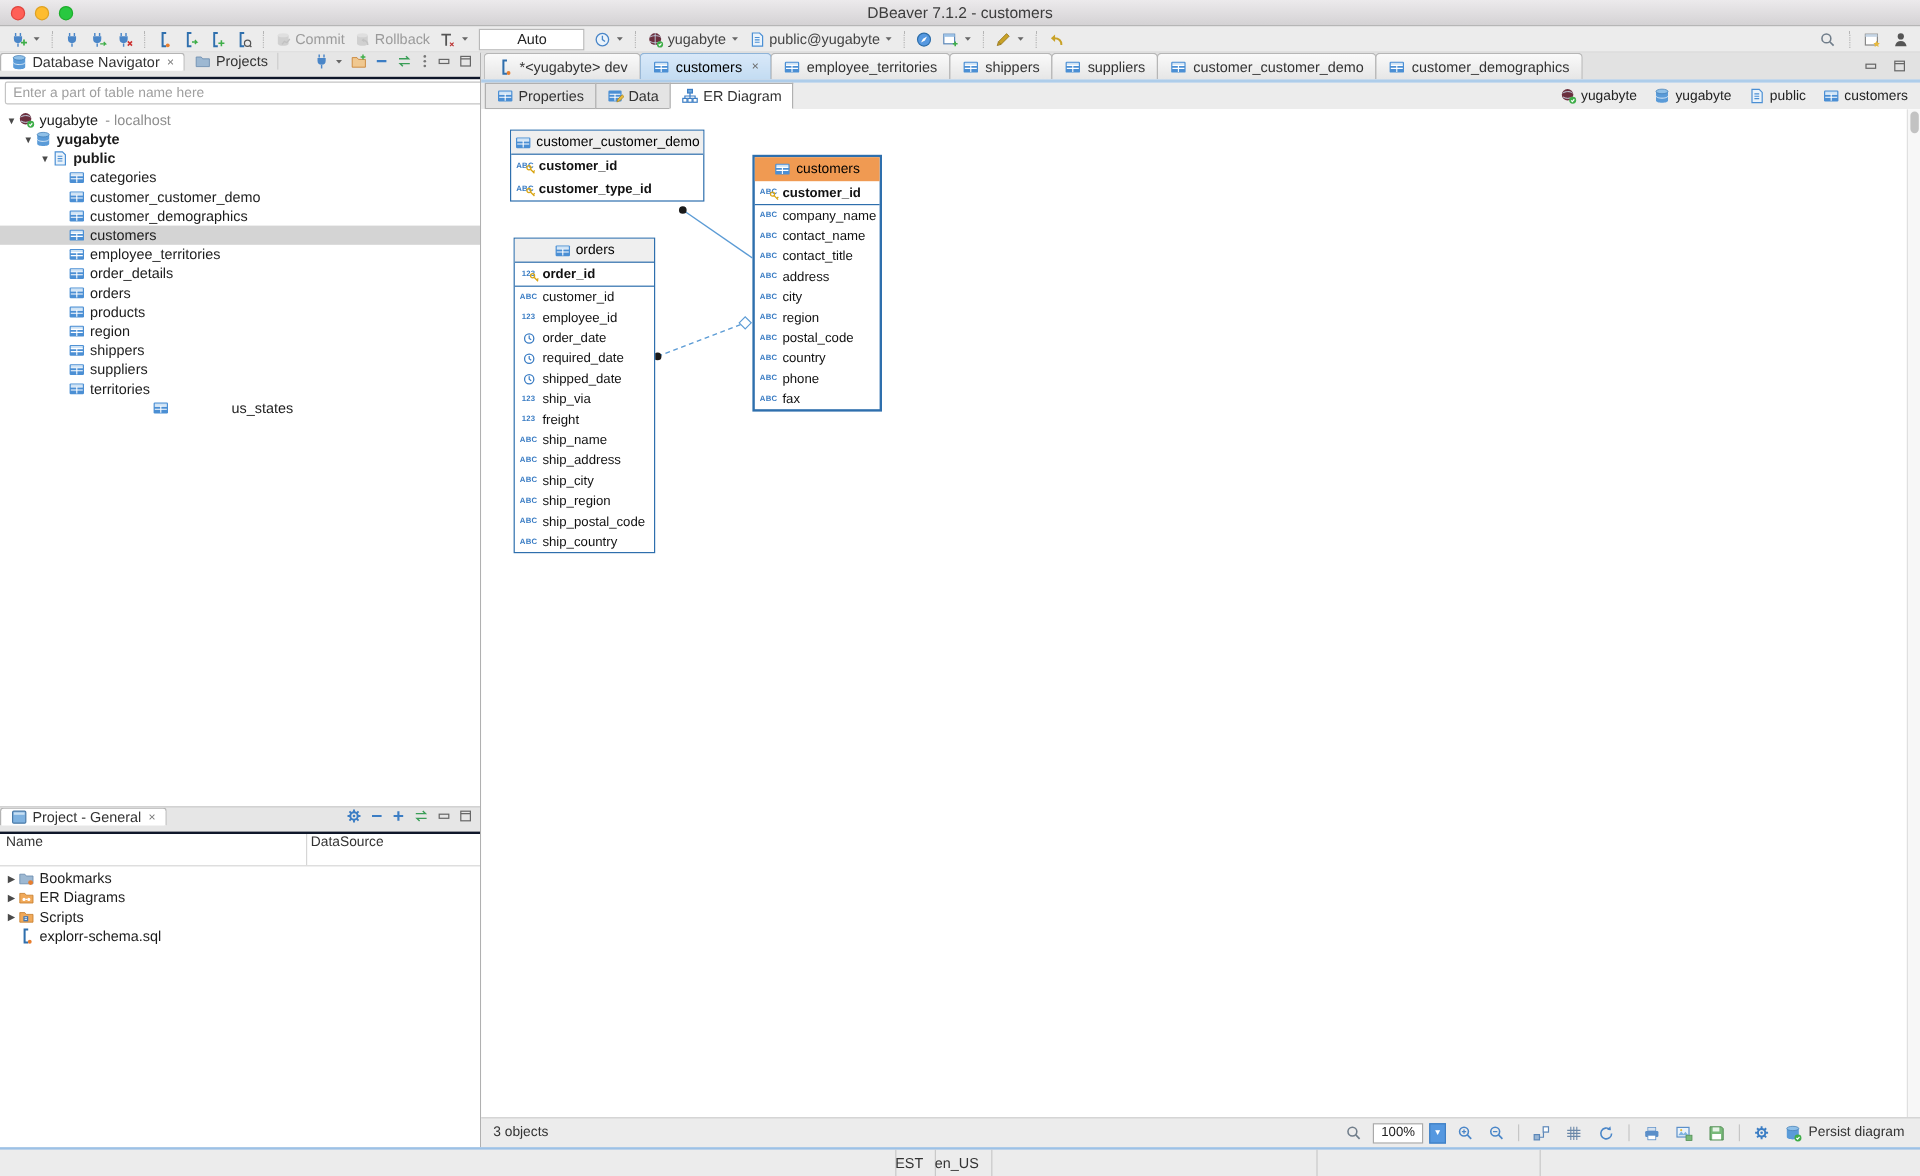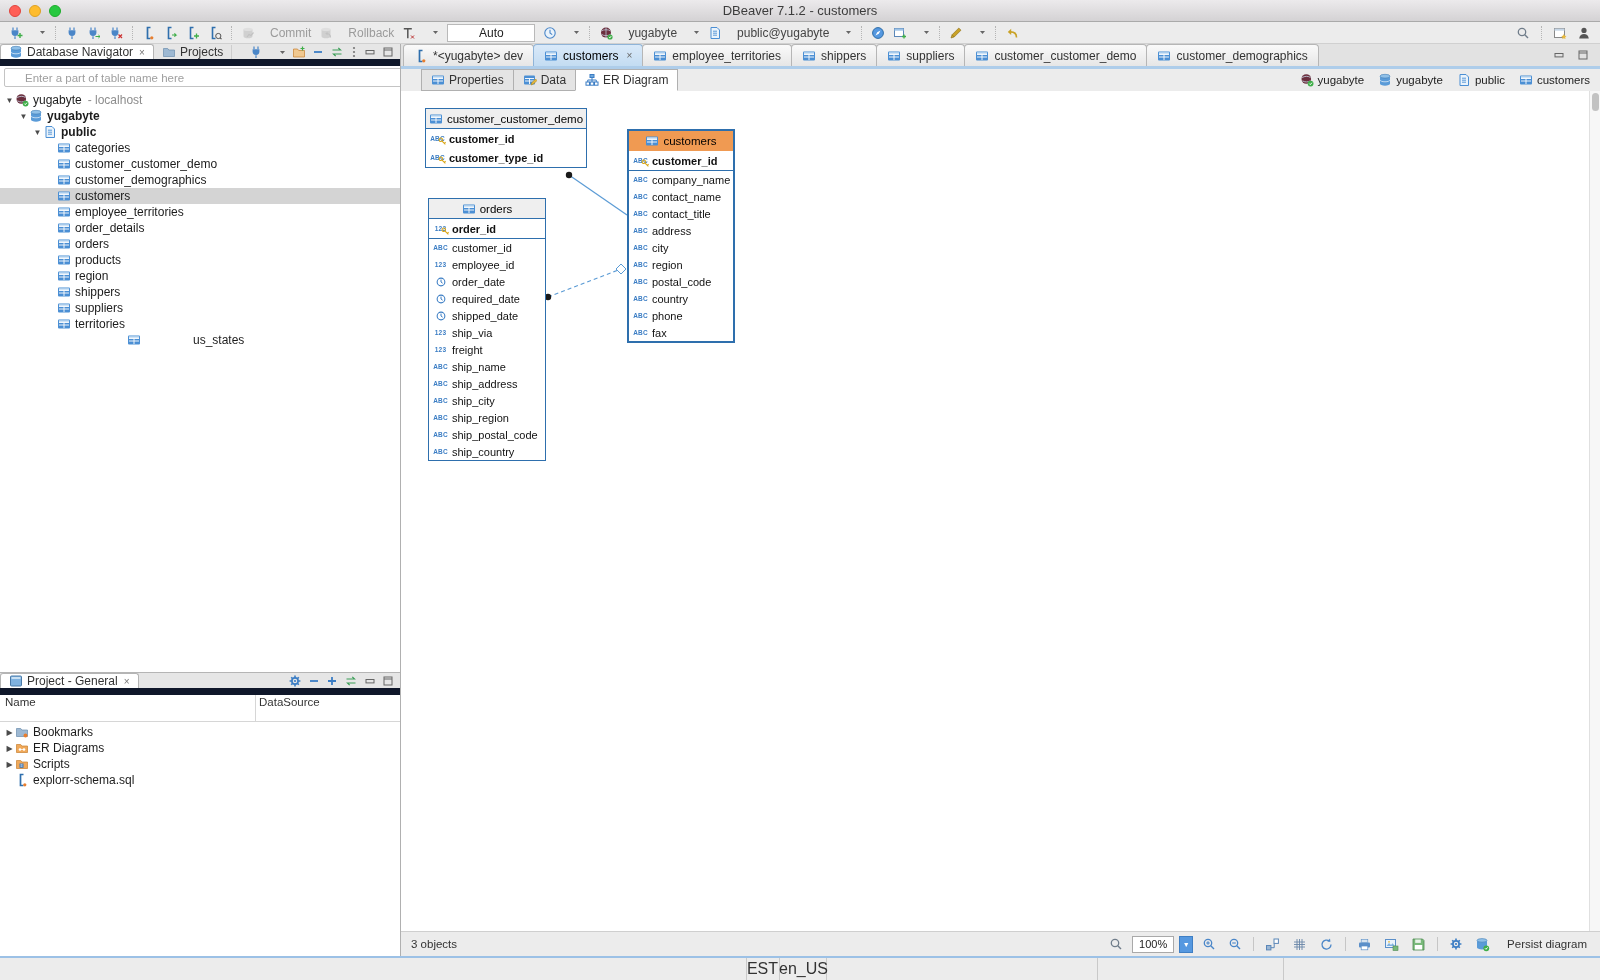--- a/index.html
+++ b/index.html
@@ -10,41 +10,41 @@
   
   .titlebar{position:absolute;left:0;top:0;width:1600px;height:22px;background:linear-gradient(#eceaec,#d4d2d4);border-bottom:1px solid #aaa}
   .tl{position:absolute;top:5px;width:12px;height:12px;border-radius:50%}
   .tl.close{left:9px;background:#ff5f57;border:1px solid #e0443e}
   .tl.min{left:29px;background:#febc2e;border:1px solid #dea123}
   .tl.zoom{left:49px;background:#28c840;border:1px solid #1dad2b}
   .titletext{position:absolute;left:0;right:0;top:0;height:22px;line-height:22px;text-align:center;font-size:13px;color:#3c3c3c}
 
   
   .toolbar{position:absolute;left:0;top:22px;width:1600px;height:22px;background:#ececec;border-bottom:1px solid #d0d0d0;display:flex;align-items:center;padding:0 6px;gap:2px}
-  .tbtn{display:inline-flex;align-items:center;gap:15px;padding:1px 3px;border-radius:3px;cursor:default}
+  .tbtn{display:inline-flex;align-items:center;gap:3px;padding:1px 3px;border-radius:3px;cursor:default}
   .tbtn .tlabel{font-size:12px;color:#444;white-space:nowrap}
   .tbtn.disabled .tlabel{color:#9b9b9b}
   .tbtn.disabled svg{opacity:.45;filter:grayscale(1)}
   .tsep{width:1px;height:14px;margin:0 4px;border-left:1px dotted #b5b5b5}
   .combo{width:88px;height:18px;background:#fff;border:1px solid #b9b9b9;display:flex;align-items:center;justify-content:center;font-size:12px;color:#222;margin:0 3px}
   .dd{font-size:7px;color:#666;margin-left:1px}
   .toolbar-right{position:absolute;right:6px;top:0;height:22px;display:flex;align-items:center;gap:4px}
   .icon{display:inline-flex;align-items:center;justify-content:center;line-height:0}
   .icon svg{display:block}
 
   
   .left{position:absolute;left:0;top:44px;width:400px;bottom:24px;background:#fff}
   .nav-panel{position:absolute;left:0;top:0;width:400px;height:628px;background:#fff}
-  .panel-tabbar{position:relative;height:22px;background:#e6e6e6;border-bottom:7px solid #0f172a;display:flex;align-items:flex-end}
+  .panel-tabbar{position:relative;height:22px;background:#e6e6e6;border-bottom:2px solid #0f172a;display:flex;align-items:flex-start}
   .ptab{display:flex;align-items:center;gap:4px;padding:0 8px;font-size:12px;color:#333;border-right:1px solid #cdcdcd}
   .ptab.active{background:#fff;border:1px solid #b4b4b4;border-bottom:none;border-radius:3px 3px 0 0}
   .ptab .closex{font-size:10px;color:#777;margin-left:2px}
   .panel-tools{margin-left:auto;display:flex;align-items:center;gap:6px;padding-right:6px}
   .panel-tools .tbtn{padding:0}
-  .filterbox{display:block;width:437px;height:19px;margin:2px 4px;border:1px solid #c4c4c4;border-radius:2px;padding:0 20px;font-size:11.5px;font-family:"Liberation Sans",sans-serif;color:#333;background:#fff}
+  .filterbox{display:block;width:437px;height:19px;margin:2px 4px;border:1px solid #c4c4c4;border-radius:2px;padding:0 6px;font-size:11.5px;font-family:"Liberation Sans",sans-serif;color:#333;background:#fff}
   .filterbox::placeholder{color:#9f9f9f}
   .tree{position:absolute;left:0;right:0;top:46px;bottom:0;overflow:hidden;background:#fff;padding-top:2px}
   .trow{height:16px;display:flex;align-items:center;white-space:nowrap;cursor:default}
   .trow.selected{background:#d4d4d4}
   .tri{width:11px;text-align:center;font-size:8px;color:#4a4a4a;flex:none}
   .trow .icon{flex:none;margin-right:4px}
   .tlabeltx{font-size:12px;color:#1c1c1c}
   .trow.bold .tlabeltx{font-weight:bold}
   .tdetail{font-size:12px;color:#8d8d8d;margin-left:6px}
 
@@ -56,21 +56,21 @@
   .proj-tree{padding-top:2px}
 
   
   .editor{position:absolute;left:400px;top:44px;right:0;bottom:24px;background:#fff;border-left:1px solid #b0b0b0}
   .edit-tabbar{position:relative;height:22px;background:#e2e2e2;display:flex;align-items:stretch;padding-left:2px}
   .etab{display:flex;align-items:center;gap:5px;padding:0 10px;font-size:12px;color:#333;background:linear-gradient(#fafafa,#e6e6e6);border:1px solid #b6b6b6;border-bottom:none;border-radius:4px 4px 0 0;margin-right:-1px;white-space:nowrap}
   .etab.active{background:linear-gradient(#d9e9f9,#c3dcf2);border-color:#8fb4d8;color:#000}
   .etab .closex{font-size:10px;color:#666;margin-left:3px}
   .tab-winbtns{margin-left:auto;display:flex;align-items:center;gap:6px;padding-right:8px}
   .blue-strip{height:3px;background:#aecdea}
-  .subtab-row{position:relative;height:22px;background:#ececec;display:flex;align-items:stretch;padding-left:20px}
+  .subtab-row{position:relative;height:22px;background:#ececec;display:flex;align-items:stretch;padding-left:3px}
   .stab{display:flex;align-items:center;gap:4px;padding:0 9px;font-size:12px;color:#333;background:#e4e4e4;border:1px solid #b0b0b0;margin-right:-1px}
   .stab.active{background:#fff;border-bottom-color:#fff}
   .breadcrumbs{margin-left:auto;display:flex;align-items:center;gap:14px;padding-right:10px}
   .crumb{display:flex;align-items:center;gap:4px;font-size:11.5px;color:#222}
 
   
   .canvas{position:absolute;left:0;right:0;top:47px;bottom:25px;background:#fff;overflow:hidden}
   .vscroll{position:absolute;right:0;top:0;bottom:0;width:11px;background:#f7f7f7;border-left:1px solid #e0e0e0}
   .vthumb{position:absolute;left:2px;top:2px;width:7px;height:18px;border-radius:4px;background:#c2c2c2}
   #relations{position:absolute;left:0;top:0;pointer-events:none}
@@ -89,21 +89,21 @@
   .dstatus{position:absolute;left:0;right:0;bottom:0;height:25px;background:#ececec;border-top:1px solid #cfcfcf;display:flex;align-items:center;padding:0 10px;font-size:11.5px;color:#333}
   .dtools{margin-left:auto;display:flex;align-items:center;gap:6px}
   .dsep{width:1px;height:14px;border-left:1px solid #c6c6c6;margin:0 2px}
   .zbox{width:42px;height:17px;background:#fff;border:1px solid #a9a9a9;display:flex;align-items:center;justify-content:center;font-size:11px;color:#222}
   .zdd{width:14px;height:17px;background:#5598e0;border:1px solid #3f7fc4;margin-left:-1px;display:flex;align-items:center;justify-content:center;color:#fff;font-size:7px}
   .persist-label{font-size:11.5px;color:#333;margin-left:2px}
 
   
   .statusbar{position:absolute;left:0;bottom:0;width:1600px;height:24px;background:#ececec;border-top:2px solid #9cc1e6}
   .sdiv{position:absolute;top:0;bottom:0;border-left:1px solid #c9c9c9}
-  .scell{position:absolute;top:0;height:22px;line-height:22px;text-align:center;font-size:16px;color:#333}
+  .scell{position:absolute;top:0;height:22px;line-height:22px;font-size:12px;color:#333}
 </style>
 </head>
 <body>
 
 <div id="app">
 
   <div class="titlebar">
     <span class="tl close"></span>
     <span class="tl min"></span>
     <span class="tl zoom"></span>

